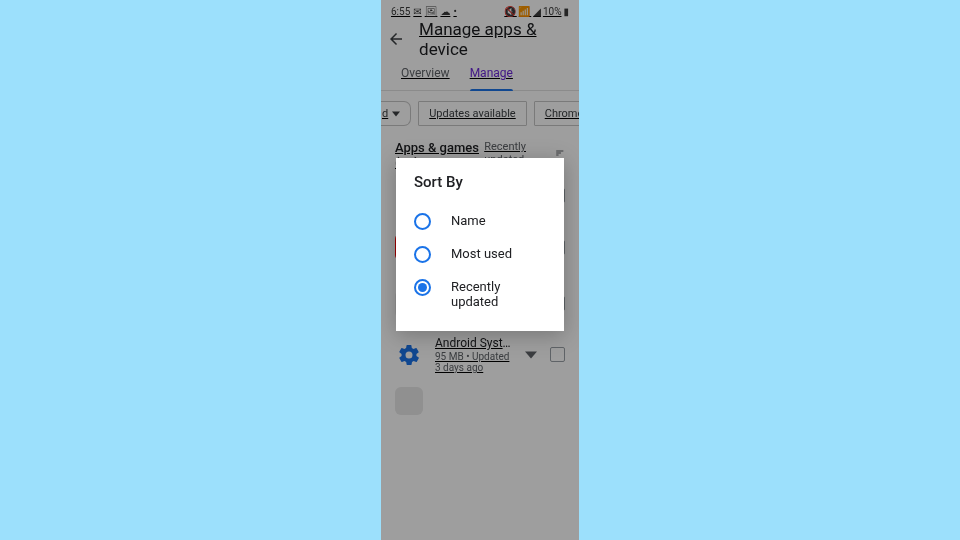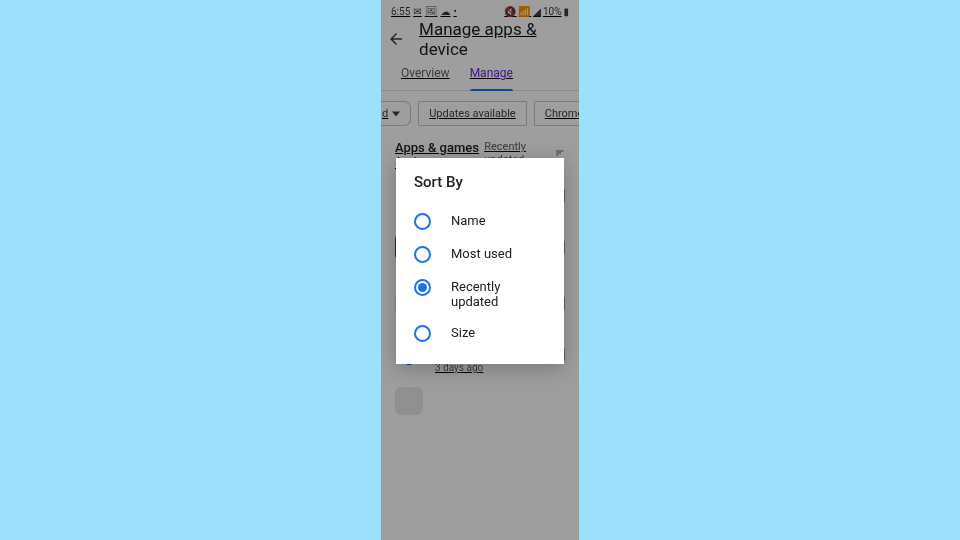--- a/index.html
+++ b/index.html
@@ -294,24 +294,20 @@
       <div class="option-label">Name</div>
     </div>
     <div class="option-row">
       <div class="radio"></div>
       <div class="option-label">Most used</div>
     </div>
     <div class="option-row">
       <div class="radio selected"></div>
       <div class="option-label">Recently updated</div>
     </div>
-    <div class="option-row">
-      <div class="radio"></div>
-      <div class="option-label">Size</div>
-    </div>
   </div>
 
   <div class="nav-bar">
     <div class="nav-btn">
       <svg width="18" height="14" viewBox="0 0 18 14">
           <rect x="0" y="0" width="2" height="14" fill="#fff"></rect>
           <rect x="5" y="0" width="2" height="14" fill="#fff"></rect>
           <rect x="10" y="0" width="2" height="14" fill="#fff"></rect>
         </svg>
     </div>

